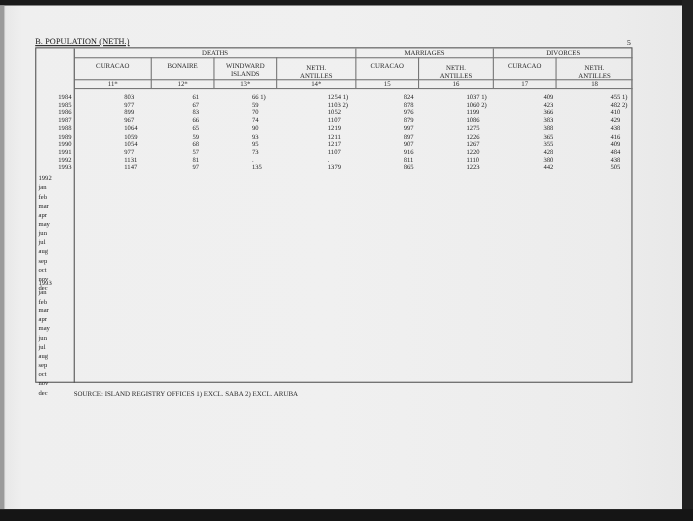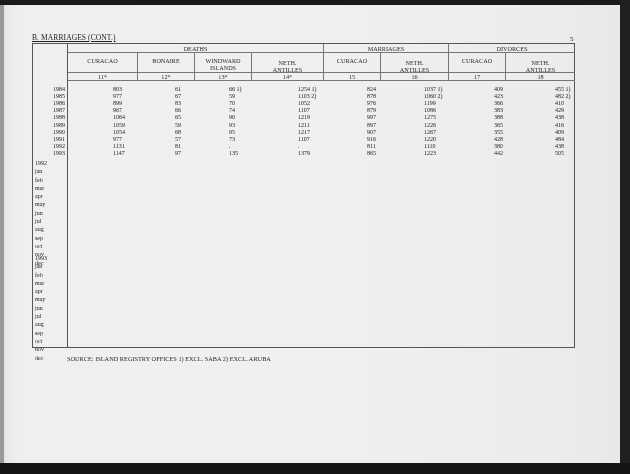--- a/index.html
+++ b/index.html
@@ -103,21 +103,21 @@
       white-space: nowrap;
       color: #2a2a2a;
     }
   </style>
 </head>
 <body>
 
 <div class="page">
   <div class="spine"></div>
 
-  <div class="section-title">B. MARRIAGES (CONT.)</div>
+  <div class="section-title">B. POPULATION (NETH.)</div>
   <div class="page-number">5</div>
 
   <div class="frame">
 
     <div class="hline" style="left:35px; top:8px; width:507px; height:1px;"></div>
     <div class="hline" style="left:35px; top:28px; width:507px; height:1px;"></div>
     <div class="hline" style="left:35px; top:36px; width:507px; height:1px;"></div>
 
     <div class="vline" style="left:34px; top:0; width:1px; height:304px; background:#555;"></div>
 

